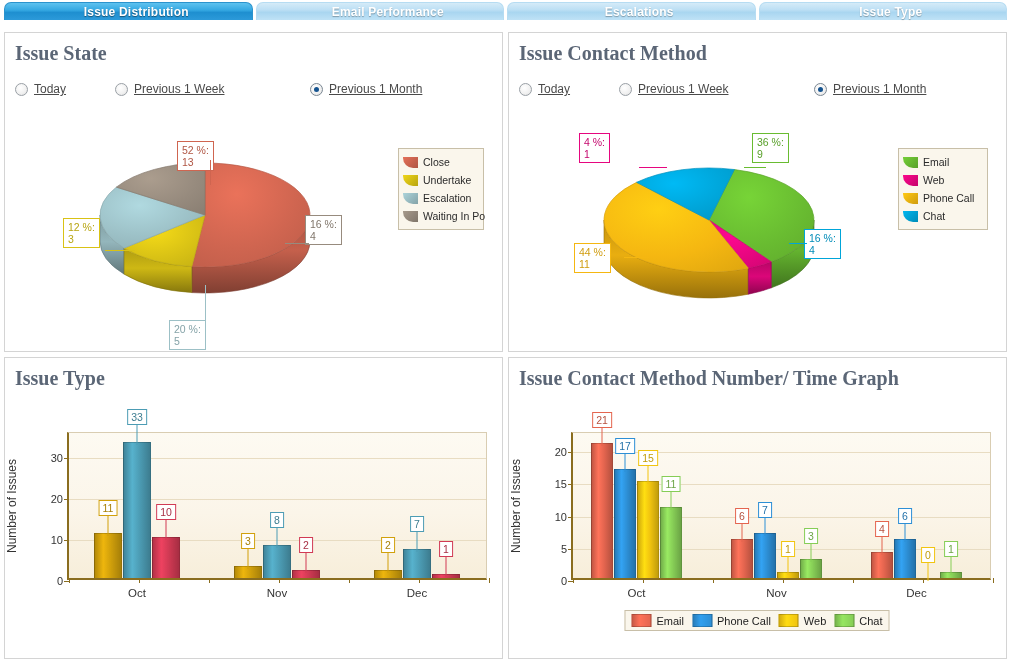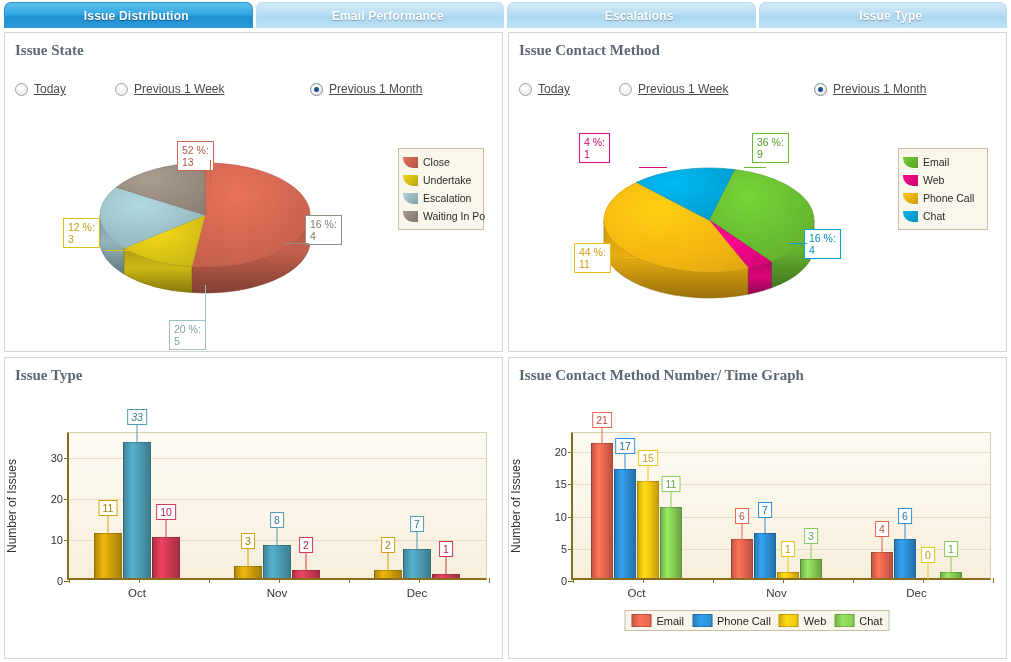--- a/index.html
+++ b/index.html
@@ -15,21 +15,21 @@
 
   
   .tabbar {
     position: absolute; left: 0; top: 0;
     width: 1011px; height: 30px;
     display: flex; gap: 3px;
     padding: 2px 4px 0 4px;
   }
   .tab {
     flex: 1 1 0;
-    height: 26px;
+    height: 18px;
     border-radius: 7px 7px 0 0;
     display: flex; align-items: center; justify-content: center;
     font-size: 12px; font-weight: bold; color: #ffffff;
     letter-spacing: 0.2px;
     text-shadow: 0 1px 1px rgba(0,0,0,0.30);
     cursor: pointer;
     background: linear-gradient(to bottom, #d5ebf8 0%, #bcdff4 40%, #a9d6f0 55%, #bfe2f6 100%);
     border: 1px solid #b6dcf2;
     border-bottom: none;
     padding-left: 16px;
@@ -53,21 +53,21 @@
   }
   .panel {
     background: #ffffff;
     border: 1px solid #d4d4d4;
     position: relative;
     overflow: hidden;
   }
   .panel-title {
     position: absolute; left: 10px; top: 9px;
     font-family: "Liberation Serif", serif;
-    font-size: 15px; font-weight: bold;
+    font-size: 20px; font-weight: bold;
     color: #5b6676;
   }
 
   
   .radio-row {
     position: absolute; top: 45px; left: 10px;
     width: 470px; height: 22px;
     display: flex; align-items: center;
   }
   .radio-opt { display: flex; align-items: center; cursor: pointer; }
@@ -389,21 +389,21 @@
             <div class="ytick" style="top: 65.7778px;">20</div>
             <div class="ytick-mark" style="top: 65.7778px;"></div>
             <div class="gridline" style="top: 24.6667px;"></div>
             <div class="ytick" style="top: 24.6667px;">30</div>
             <div class="ytick-mark" style="top: 24.6667px;"></div>
             <div class="bar" style="left: 25px; width: 28px; height: 45.2222px; background: linear-gradient(to right, rgb(180, 138, 9) 0%, rgb(238, 182, 13) 32%, rgb(209, 160, 11) 60%, rgb(167, 128, 9) 100%);"></div>
             <div class="bar-stem" style="left: 39px; top: 80.7778px; height: 22px; background: rgb(209, 160, 11);"></div>
             <div class="bar-callout" style="left: 39px; top: 66.7778px; border-color: rgb(209, 160, 11); color: rgb(167, 128, 9);">11</div>
             <div class="bar" style="left: 54px; width: 28px; height: 135.667px; background: linear-gradient(to right, rgb(65, 134, 155) 0%, rgb(87, 178, 205) 32%, rgb(76, 156, 180) 60%, rgb(61, 125, 144) 100%);"></div>
             <div class="bar-stem" style="left: 68px; top: -9.66667px; height: 22px; background: rgb(76, 156, 180);"></div>
-            <div class="bar-callout" style="left: 68px; top: -23.6667px; border-color: rgb(76, 156, 180); color: rgb(61, 125, 144); font-style: italic;">33</div>
+            <div class="bar-callout" style="left: 68px; top: -23.6667px; border-color: rgb(76, 156, 180); color: rgb(61, 125, 144);">33</div>
             <div class="bar" style="left: 83px; width: 28px; height: 41.1111px; background: linear-gradient(to right, rgb(180, 50, 72) 0%, rgb(238, 66, 96) 32%, rgb(209, 58, 84) 60%, rgb(167, 46, 67) 100%);"></div>
             <div class="bar-stem" style="left: 97px; top: 84.8889px; height: 22px; background: rgb(209, 58, 84);"></div>
             <div class="bar-callout" style="left: 97px; top: 70.8889px; border-color: rgb(209, 58, 84); color: rgb(167, 46, 67);">10</div>
             <div class="xtick" style="left: 68px;">Oct</div>
             <div class="xtick-mark" style="left: 0px;"></div>
             <div class="xtick-mark" style="left: 70px;"></div>
             <div class="bar" style="left: 165px; width: 28px; height: 12.3333px; background: linear-gradient(to right, rgb(180, 138, 9) 0%, rgb(238, 182, 13) 32%, rgb(209, 160, 11) 60%, rgb(167, 128, 9) 100%);"></div>
             <div class="bar-stem" style="left: 179px; top: 113.667px; height: 22px; background: rgb(209, 160, 11);"></div>
             <div class="bar-callout" style="left: 179px; top: 99.6667px; border-color: rgb(209, 160, 11); color: rgb(167, 128, 9);">3</div>
             <div class="bar" style="left: 194px; width: 28px; height: 32.8889px; background: linear-gradient(to right, rgb(65, 134, 155) 0%, rgb(87, 178, 205) 32%, rgb(76, 156, 180) 60%, rgb(61, 125, 144) 100%);"></div>

